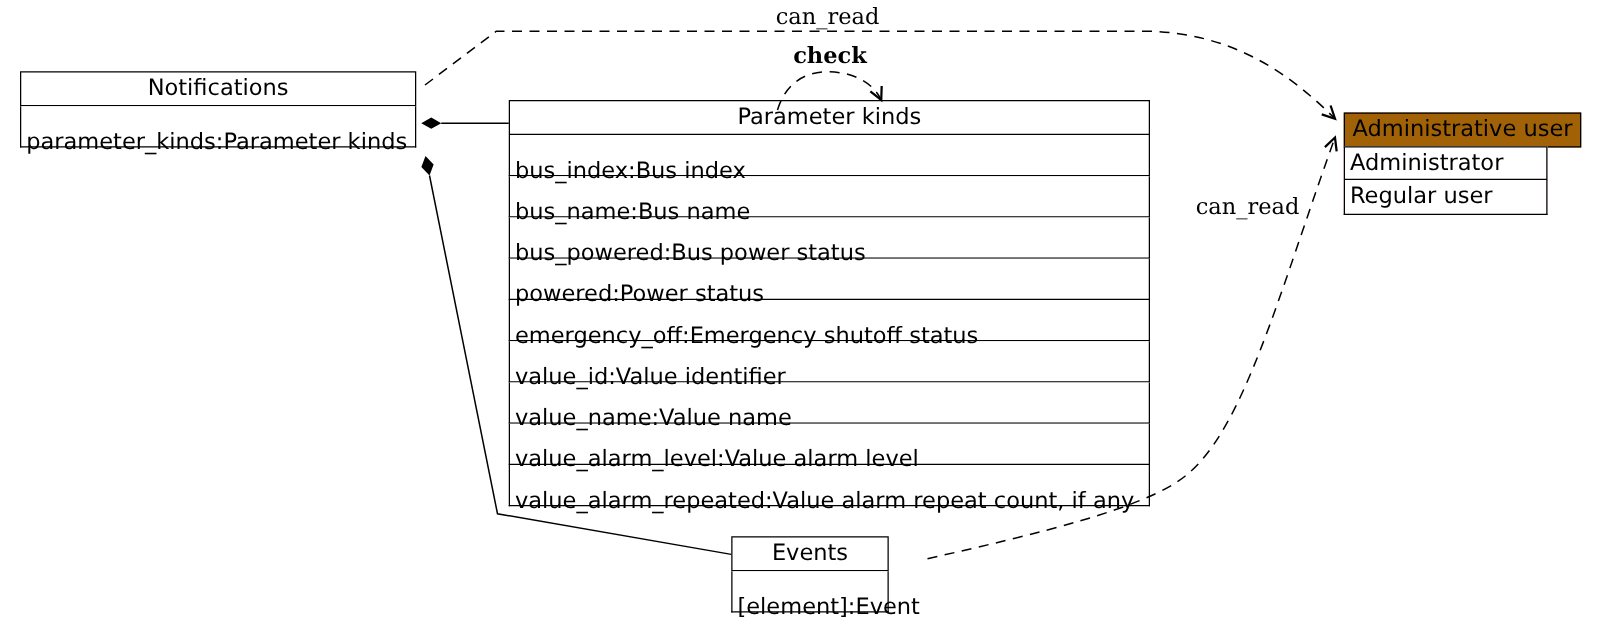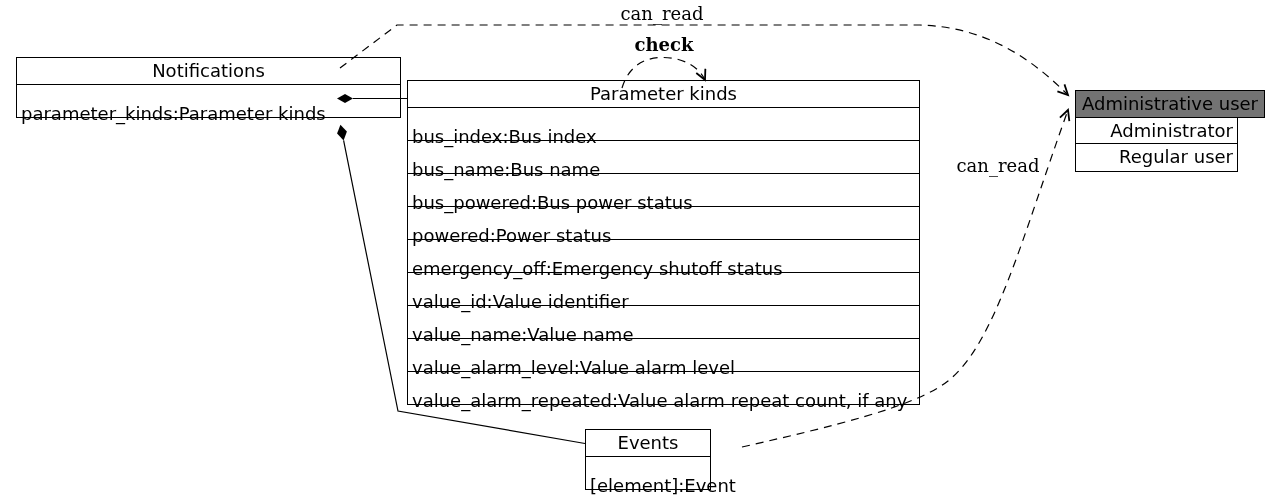--- a/index.html
+++ b/index.html
@@ -33,21 +33,20 @@
     font-size: 18px;
     line-height: 26px;
     white-space: nowrap;
     background: #fff;
   }
   
   .rows-box {
     position: absolute;
     background: #f9a8d4;
     z-index: 1;
-    text-align: right;
   }
   .rows-box .row {
     box-sizing: border-box;
     height: 27.5px;
     border: 1px solid #000;
     border-top: none;
     padding: 0 4px;
     font-size: 18px;
     line-height: 26px;
     white-space: nowrap;
@@ -56,21 +55,21 @@
   .rows-box .row:first-child { border-top: 1px solid #000; }
   .title-box {
     position: absolute;
     box-sizing: border-box;
     height: 27.5px;
     border: 1px solid #000;
     text-align: center;
     font-size: 18px;
     line-height: 26px;
     white-space: nowrap;
-    background: #737373;
+    background: #a16207;
     z-index: 1;
   }
   #edge-layer {
     position: absolute;
     left: 0; top: 0;
     width: 1280px; height: 496px;
     z-index: 5;
     pointer-events: none;
   }
   .edge-label {
@@ -82,21 +81,21 @@
     transform: translateX(-50%);
     z-index: 6;
     background: transparent;
   }
 </style>
 </head>
 <body>
 
 <div id="canvas">
 
-  <div class="node" style="left:16px; top:57px; width:385px;">
+  <div class="node" style="left:16px; top:57px; width:317px;">
     <div class="title">Notifications</div>
     <div class="rows">
         <div class="row">parameter_kinds:Parameter kinds</div>
       </div>
   </div>
 
   <div class="node" style="left:407px; top:80px; width:513px;">
     <div class="title">Parameter kinds</div>
     <div class="rows">
         <div class="row">bus_index:Bus index</div>

